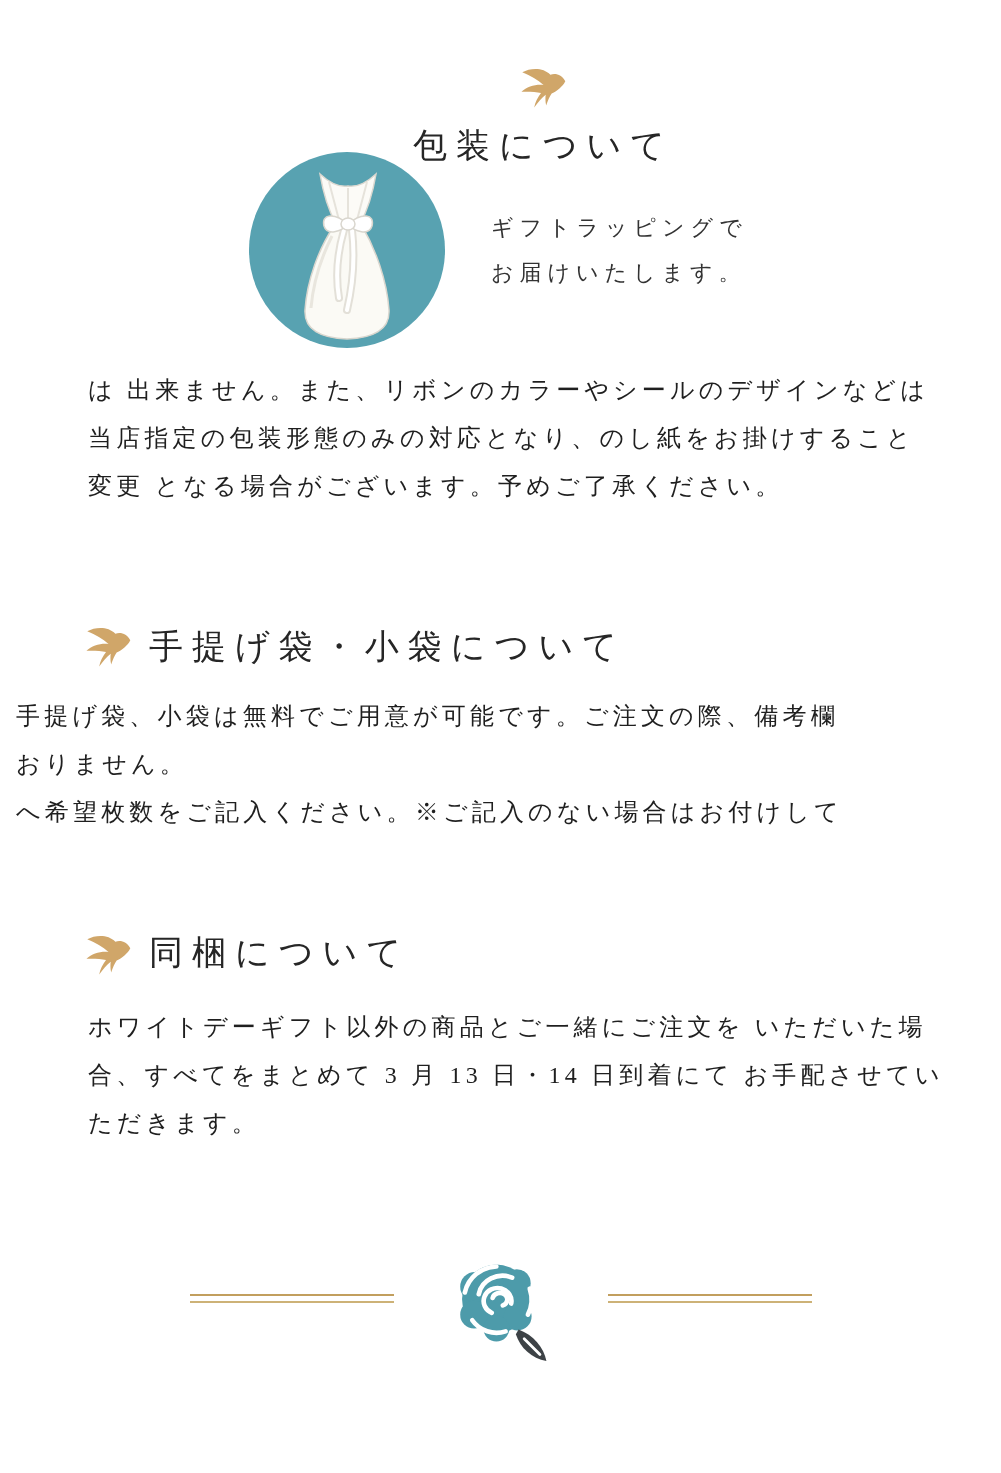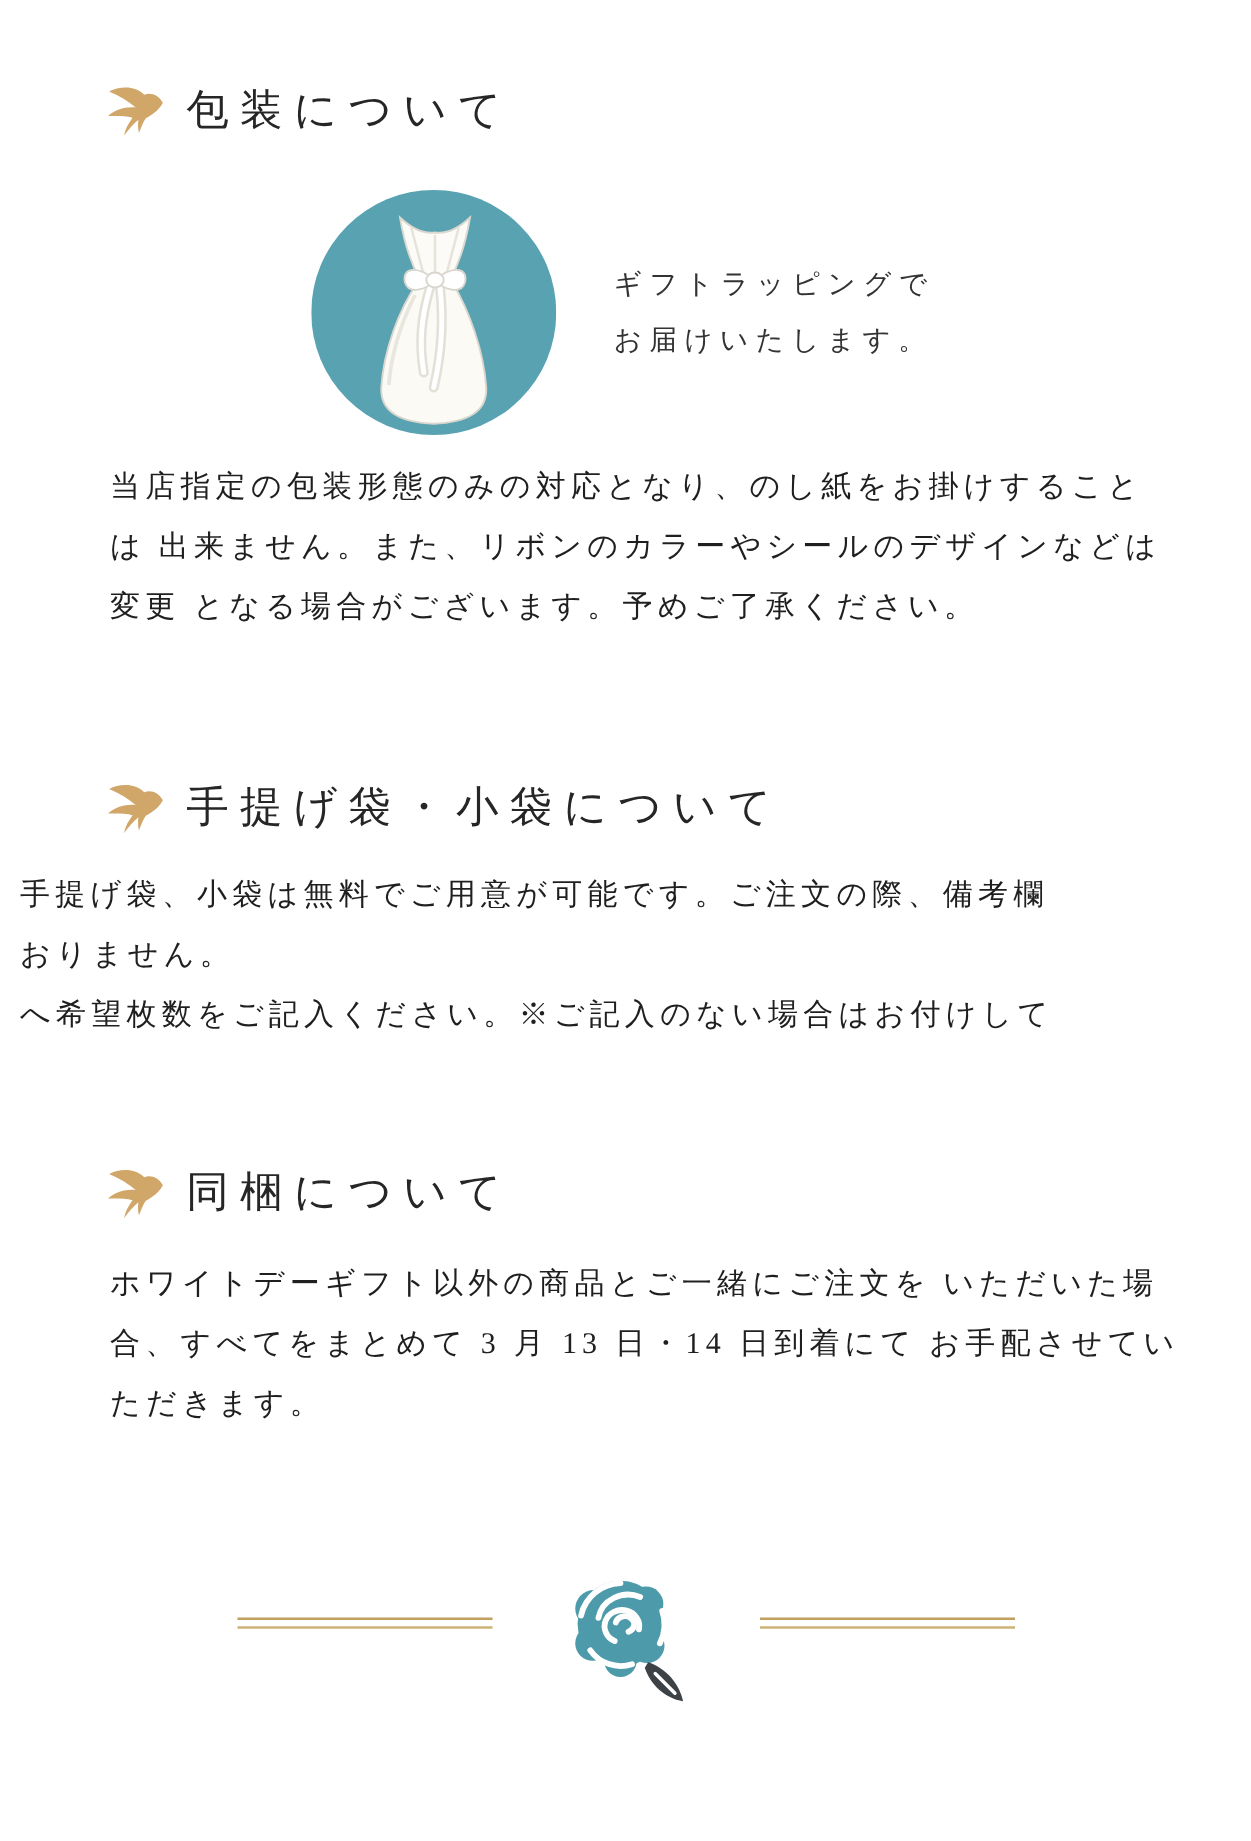--- a/index.html
+++ b/index.html
@@ -13,23 +13,23 @@
   
   .heading-row{
     display:flex;align-items:center;gap:17px;
     padding-left:86px;height:42px;
   }
   .heading-row .swallow{width:46px;height:40px;flex:0 0 auto;display:block;}
   .heading-text{
     margin:0;font-size:34px;font-weight:400;letter-spacing:9px;
     color:#262626;line-height:42px;white-space:nowrap;
   }
-  .h1-row{margin-top:68px;}
+  .h1-row{margin-top:68px;flex-direction:column;}
   .h2-row{margin-top:116px;text-align:center;}
-  .h3-row{margin-top:98px;}
+  .h3-row{margin-top:98px;font-family:Liberation Mono, monospace;}
   
   .figure-row{
     margin-top:42px;padding-left:224px;
     display:flex;align-items:center;gap:46px;height:196px;margin-left:25px;
   }
   .photo-circle{width:196px;height:196px;flex:0 0 auto;display:block;}
   .caption{
     font-family:"DejaVu Sans","Liberation Sans",sans-serif;
     font-size:22px;letter-spacing:6px;line-height:45px;color:#333333;
     white-space:nowrap;
@@ -87,22 +87,22 @@
         <path d="M99,72 C113,60 126,62 123,74 C120,84 106,80 99,72 Z" fill="#ffffff" stroke="#d9d6ce" stroke-width="1.5"></path>
         <ellipse cx="99" cy="72" rx="7" ry="6" fill="#ffffff" stroke="#d9d6ce" stroke-width="1.5"></ellipse>
       </svg>
       <div class="caption">
         <div>ギフトラッピングで</div>
         <div>お届けいたします。</div>
       </div>
     </div>
 
     <div class="body-text">
+      <div class="body-line">は 出来ません。また、リボンのカラーやシールのデザインなどは</div>
       <div class="body-line">当店指定の包装形態のみの対応となり、のし紙をお掛けすること</div>
-      <div class="body-line">は 出来ません。また、リボンのカラーやシールのデザインなどは</div>
       <div class="body-line">変更 となる場合がございます。予めご了承ください。</div>
     </div>
   </section>
 
   <section>
     <div class="heading-row h2-row">
       <svg class="swallow" viewBox="0 0 54 46">
         <path fill="#d0a669" d="M52,15 C48,8 41,5 34.5,7.5 C26,-1.5 11,-0.5 1.5,4.5 C11.5,8.5 19.5,13.5 26.5,19.5 C17,18.5 7,21.5 0.5,27.5 C9.5,27.3 17.5,27.5 23.5,29 C19.5,34.5 16.5,40 15.5,46 C20,40 24.5,34.5 29,31 C28.5,35 28.5,39 29.5,43.5 C31.5,38 33.5,33 36,29.5 C43,26 49,21 52,15 Z"></path>
       </svg>
       <h2 class="heading-text">手提げ袋・小袋について</h2>

